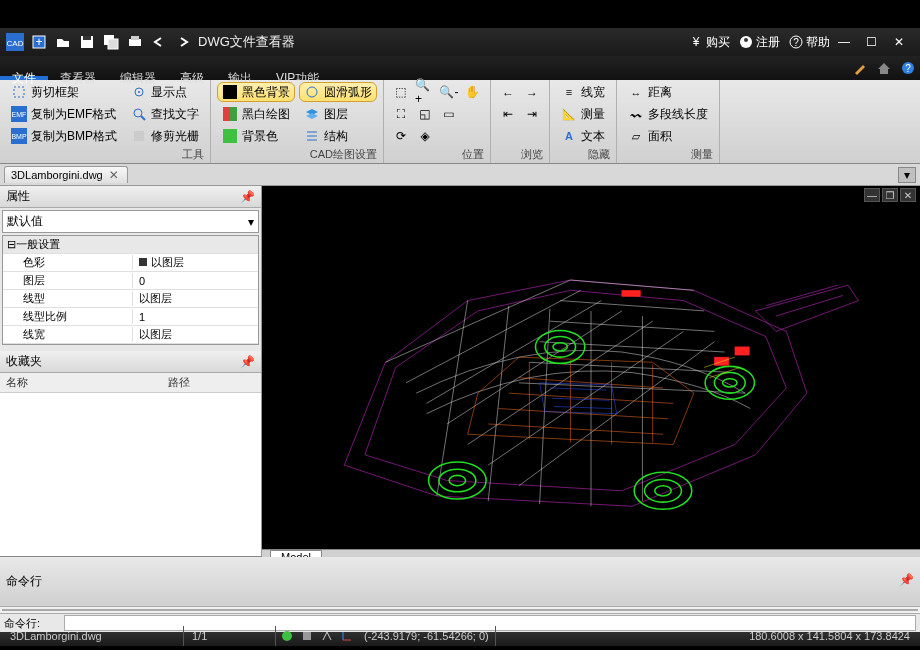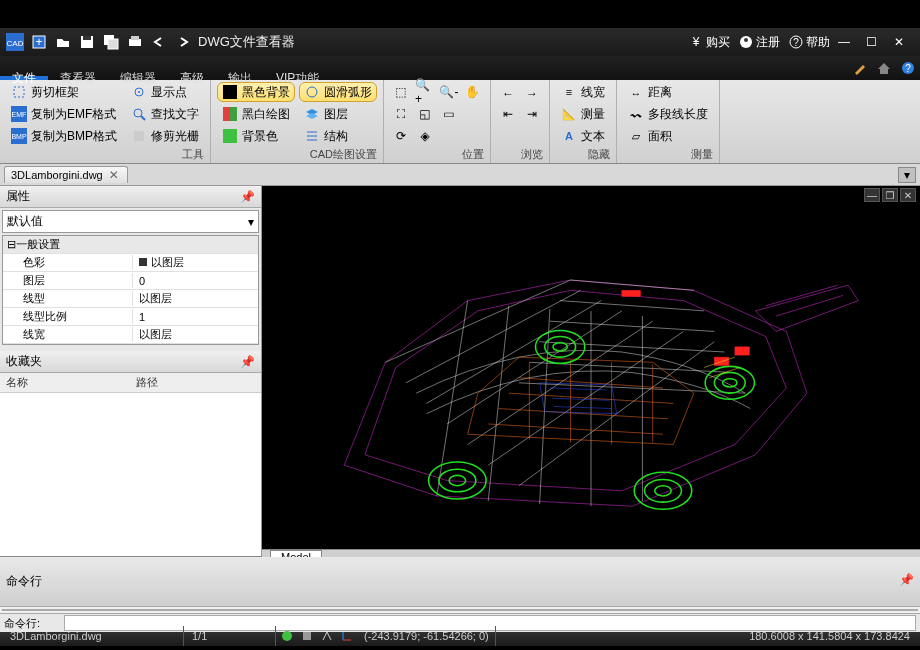--- a/index.html
+++ b/index.html
@@ -44,21 +44,21 @@
 .leftpanel { width: 262px; background: #e8e8e8; border-right: 1px solid #999; display: flex; flex-direction: column; }
 .panelhdr { background: linear-gradient(#f0f0f0, #d8d8d8); border-bottom: 1px solid #aaa; padding: 2px 6px; font-size: 12px; display: flex; align-items: center; }
 .panelhdr .pin { margin-left: auto; cursor: pointer; }
 .combo { background: #fff; border: 1px solid #999; margin: 2px; padding: 2px 4px; font-size: 12px; display: flex; align-items: center; }
 .combo .arr { margin-left: auto; }
 .propgrid { background: #fff; border: 1px solid #999; margin: 0 2px; font-size: 11px; }
 .proprow { display: flex; border-bottom: 1px solid #e0e0e0; height: 18px; align-items: center; }
 .proprow.hdr { background: #e8e8e8; font-weight: normal; }
 .propkey { width: 130px; padding-left: 20px; border-right: 1px solid #e0e0e0; }
 .propval { flex: 1; padding-left: 6px; }
-.favhdr { display: flex; padding: 2px 6px; font-size: 11px; color: #333; border-bottom: 1px solid #ccc; background:#eee; }
+.favhdr { display: flex; padding: 2px 6px; font-size: 11px; color: #333; border-bottom: 1px solid #ccc; background:#eee;gap:32px; }
 .favhdr span:first-child { width: 130px; }
 .favbody { flex: 1; background: #fff; }
 
 .viewport { flex: 1; display: flex; flex-direction: column; background: #000; }
 .canvas { flex: 1; position: relative; background: #000; }
 .canvas .vpctrl { position: absolute; top: 2px; right: 4px; display: flex; gap: 2px; }
 .canvas .vpctrl span { width: 16px; height: 14px; background: #333; color: #ccc; font-size: 10px; display: flex; align-items: center; justify-content: center; cursor: pointer; border:1px solid #555; }
 .canvas svg { width: 100%; height: 100%; }
 .modeltab { height: 20px; background: #d0d0d0; border-top: 1px solid #888; display: flex; align-items: center; padding-left: 8px; }
 .modeltab .mt { background: #fff; border: 1px solid #888; padding: 0 10px; font-size: 11px; cursor: pointer; }

